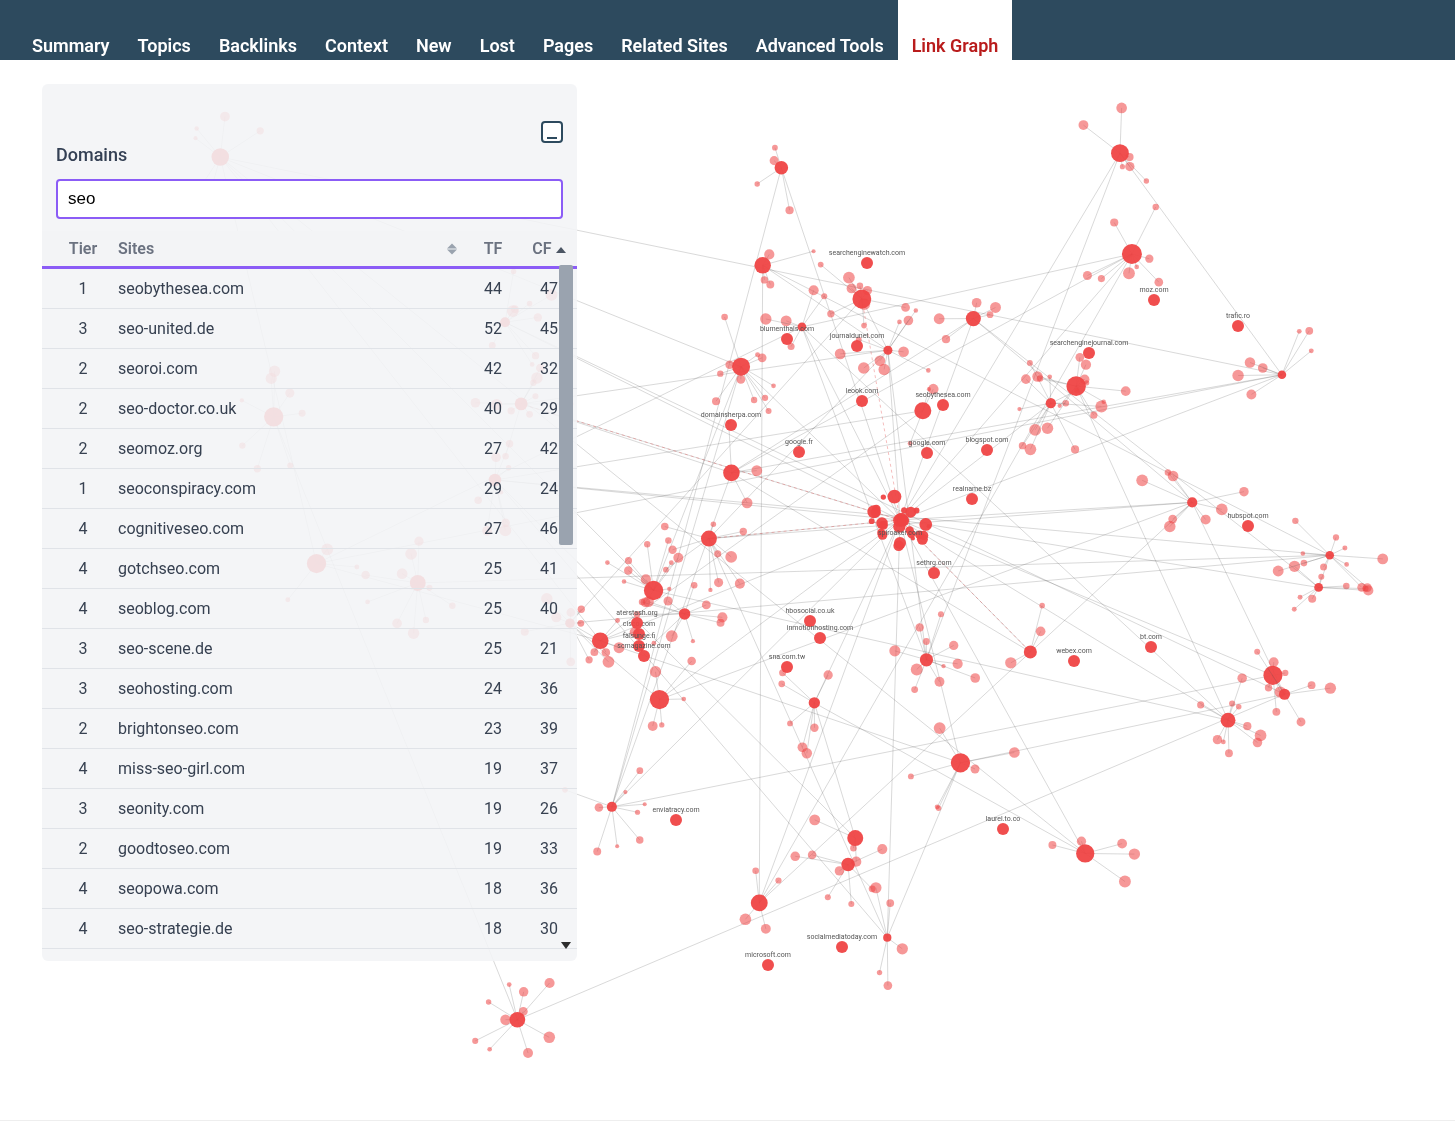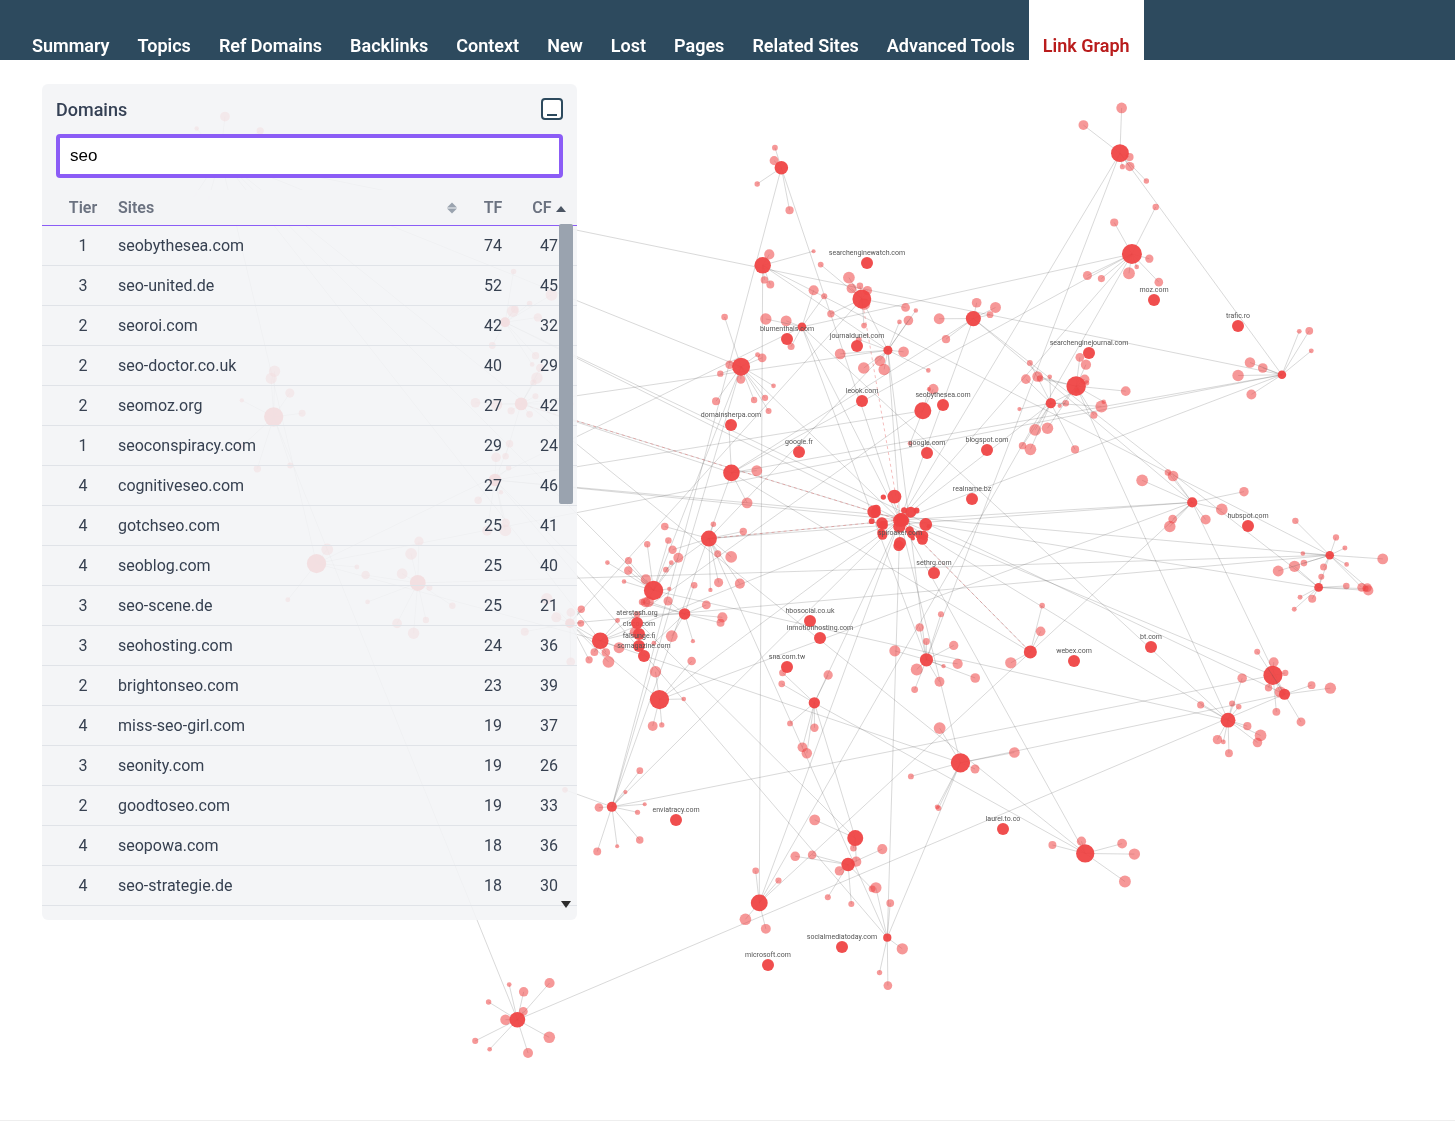--- a/index.html
+++ b/index.html
@@ -55,35 +55,36 @@
   .panel-head {
     display: flex;
     align-items: center;
     justify-content: space-between;
     padding: 0 14px 14px 14px;
   }
   .panel-title {
     font-size: 18px;
     color: #344054;
     font-weight: 500;
+    margin-top: 46px;
   }
   .collapse-btn {
     width: 22px; height: 22px;
     border: 2px solid #2d4a5e;
     border-radius: 4px;
     display: flex; align-items: flex-end; justify-content: center;
     cursor: pointer;
     padding-bottom: 2px;
     background: #fff;
   }
   .collapse-btn .bar { width: 10px; height: 2px; background: #2d4a5e; }
   .search {
     margin: 0 14px;
     width: calc(100% - 28px);
-    border: 4px solid #8b5cf6;
+    border: 2px solid #8b5cf6;
     border-radius: 4px;
     padding: 8px 10px;
     font-size: 17px;
     outline: none;
     background: #fff;
   }
   .table-wrap {
     position: relative;
     margin-top: 12px;
     height: 722px;
@@ -93,21 +94,21 @@
     width: 100%;
     border-collapse: collapse;
     font-size: 16px;
     color: #374151;
   }
   .tbl thead th {
     text-align: left;
     font-weight: 600;
     color: #6b7280;
     padding: 8px 6px;
-    border-bottom: 1px solid #8b5cf6;
+    border-bottom: 3px solid #8b5cf6;
     background: rgba(243,244,246,0.96);
   }
   .tbl thead th.tier { width: 70px; text-align: center; padding-left: 18px; }
   .tbl thead th.tf, .tbl thead th.cf { width: 56px; text-align: center; }
   .tbl thead th.dom { position: relative; }
   .sort-icons {
     position: absolute; right: 8px; top: 50%; transform: translateY(-50%);
     display: flex; flex-direction: column; gap: 1px;
   }
   .sort-icons .tri {
@@ -152,21 +153,20 @@
   .edge { stroke: #555; stroke-width: 0.5; stroke-opacity: 0.45; }
   .edge.dash { stroke: #dc2626; stroke-dasharray: 3 3; stroke-opacity: 0.6; }
   .nodelabel { font-size: 7px; fill: #555; }
 </style>
 </head>
 <body>
 
 <div class="topnav" id="nav">
     <div class="tab">Summary</div>
     <div class="tab">Topics</div>
-    <div class="tab">Ref Domains</div>
     <div class="tab">Backlinks</div>
     <div class="tab">Context</div>
     <div class="tab">New</div>
     <div class="tab">Lost</div>
     <div class="tab">Pages</div>
     <div class="tab">Related Sites</div>
     <div class="tab">Advanced Tools</div>
     <div class="tab active">Link Graph</div>
   </div>
 
@@ -1056,21 +1056,21 @@
             <th class="tf">TF</th>
             <th class="cf">
               <span>CF</span><span class="asc"></span>
             </th>
           </tr>
         </thead>
         <tbody id="rows">
             <tr>
               <td class="tier">1</td>
               <td>seobythesea.com</td>
-              <td class="tf">74</td>
+              <td class="tf">44</td>
               <td class="cf">47</td>
             </tr>
             <tr>
               <td class="tier">3</td>
               <td>seo-united.de</td>
               <td class="tf">52</td>
               <td class="cf">45</td>
             </tr>
             <tr>
               <td class="tier">2</td>

